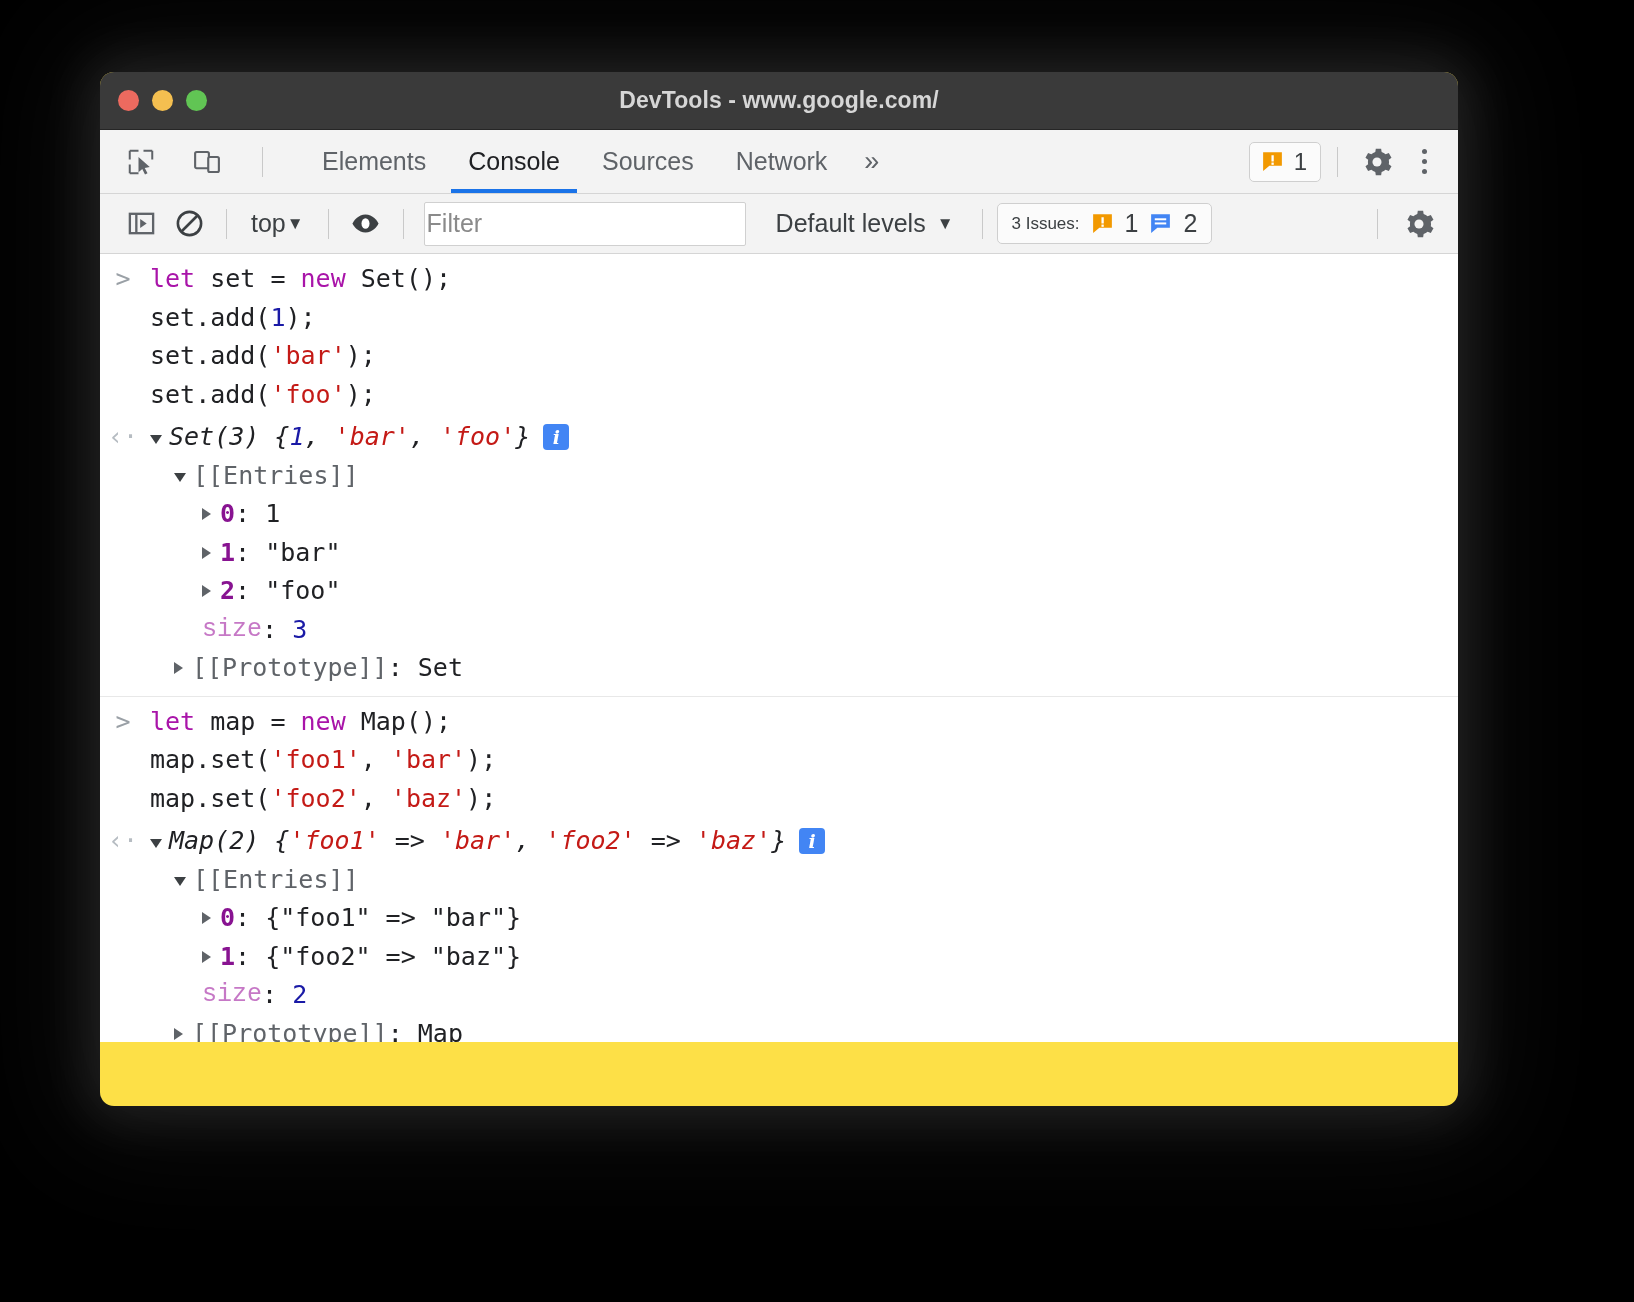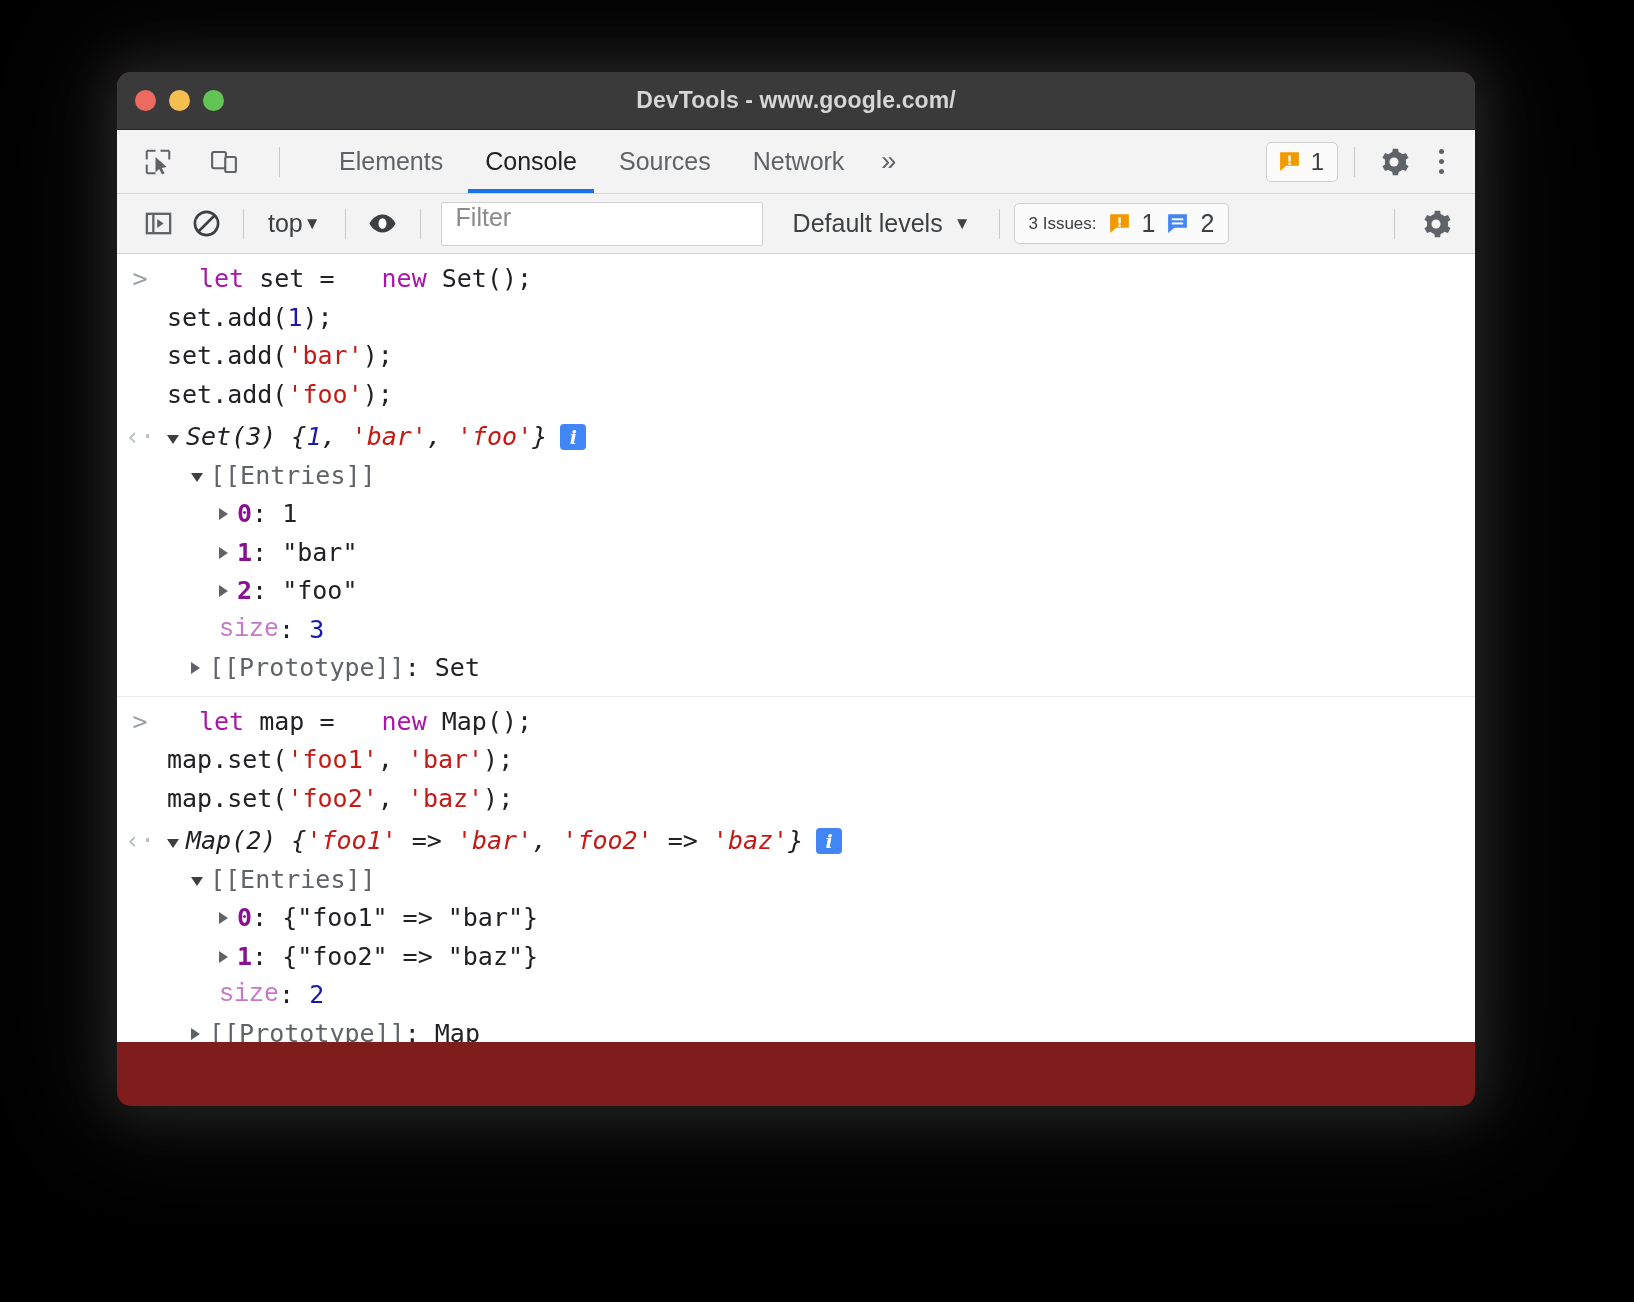--- a/index.html
+++ b/index.html
@@ -15,26 +15,26 @@
   .screen {
     position: relative;
     width: 1634px;
     height: 1302px;
     background: #000000;
   }
 
   
   .window {
     position: absolute;
-    left: 117px;
+    left: 100px;
     top: 72px;
     width: 1358px;
     height: 1034px;
     border-radius: 14px;
-    background: #7f1d1d;
+    background: #fde047;
     overflow: hidden;
     box-shadow: 0 0 52px 14px rgba(255,255,255,0.10),
                 0 0 120px 40px rgba(255,255,255,0.05);
   }
 
   
   .titlebar {
     position: relative;
     height: 58px;
     background: #3a3a3a;
@@ -149,22 +149,22 @@
   }
   .caret { font-size: 17px; color: #3c4043; line-height: 1; }
   .filter-input {
     flex: 0 0 auto;
     width: 322px;
     height: 44px;
     background: #ffffff;
     border: 1px solid #d0d0d0;
     border-radius: 2px;
     display: flex;
-    align-items: flex-start;
-    padding: 0 14px;
+    align-items: center;
+    padding: 0 2px;
     font-size: 25px;
     color: #8a8a8a;
     margin-left: 6px;
   }
   .levels {
     display: flex; align-items: center; gap: 11px;
     font-size: 25px; color: #3c4043;
     padding: 0 14px;
     margin-left: 14px;
     white-space: nowrap;
@@ -200,21 +200,21 @@
     flex: 0 0 46px;
     text-align: center;
     color: #9aa0a6;
     font-size: 25px;
     user-select: none;
   }
   .gutter.ret { color: #b6bcc2; }
   .code { white-space: pre; padding-left: 4px; }
 
   
-  .kw  { color: #a914a9; margin-left: 32px; }
+  .kw  { color: #a914a9; }
   .num { color: #1a1aa6; }
   .str { color: #c41a16; }
   .plain { color: #202124; }
   .muted { color: #5f6368; }
   .propkey { color: #881391; font-weight: bold; }
   .sizekey { color: #c678c6; font-family: Liberation Mono, monospace; }
 
   .result-line {
     display: flex;
     align-items: center;

